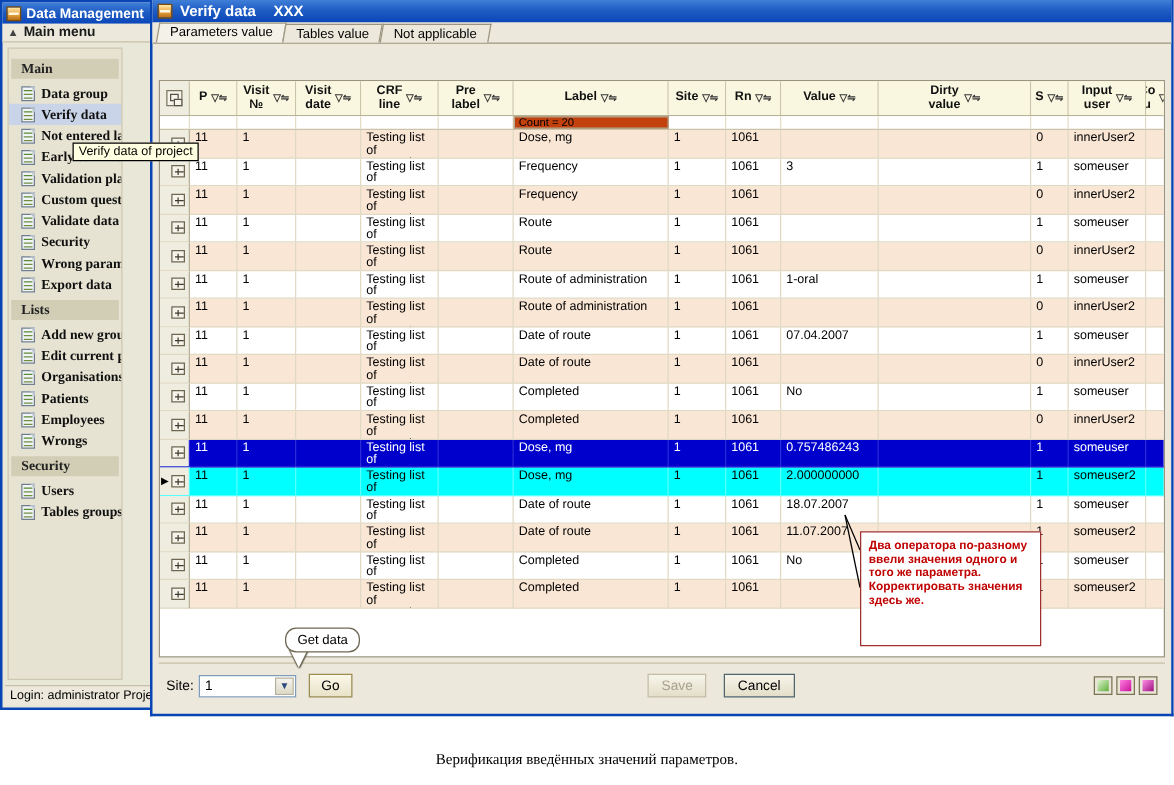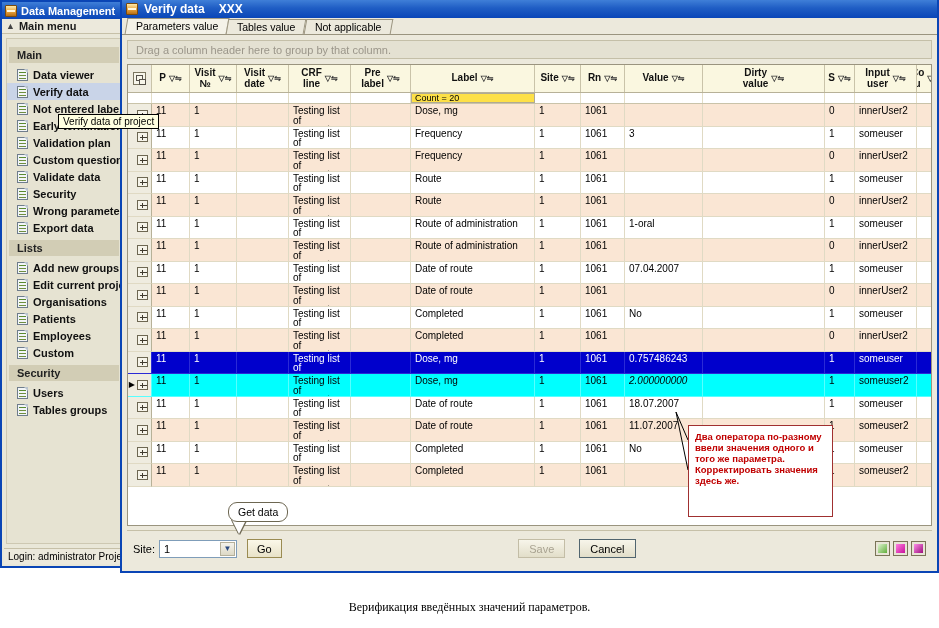--- a/index.html
+++ b/index.html
@@ -36,25 +36,26 @@
     content:""; position:absolute; left:1px; top:4px; width:8px; height:2px;
     background:#fff8e0;
   }
   #mainmenu-bar {
     height:15px; background:#ece9dc; border-bottom:1px solid #c6c0a8;
     display:flex; align-items:center; gap:4px; padding-left:4px;
     font-weight:bold; font-size:11px; color:#1a1a1a;
   }
   .chev { font-size:9px; color:#444; }
   #sidebar {
-    position:absolute; left:4px; top:36px; width:116px; bottom:22px;
+    position:absolute; left:4px; top:36px; width:92px; bottom:22px;
     background:#e6e3d2;
     border:1px solid #cdc8b2;
     padding-top:4px;
     overflow:hidden;
+    font-family:Liberation Serif, serif;
   }
   .sec-head {
     background:#d2cdb5;
     font-weight:bold; font-size:11px; color:#222;
     padding:2px 0 2px 8px; margin:4px 2px 3px 2px;
   }
   .menu-item {
     display:flex; align-items:center; gap:5px;
     padding:1px 0 1px 10px; height:17px;
     font-weight:bold; font-size:11px; color:#101010;
@@ -161,21 +162,21 @@
     content:""; position:absolute; left:5px; top:6px; width:5px; height:4px;
     border:1px solid #55504a; background:#f7f5ea;
   }
 
   #countrow {
     display:flex; height:11px; background:#fff;
     border-bottom:1px solid #c9c3a9; font-size:9px;
   }
   #countrow .cc { border-right:1px solid #e3ddc6; }
   #countrow .count-lbl {
-    background:#fde047; border:1px solid #b0aa92;
+    background:#c2410c; border:1px solid #b0aa92;
     display:flex; align-items:center; padding-left:3px;
     font-size:9px; color:#000;
   }
 
   .row { display:flex; height:22.5px; font-size:10.5px; }
   .row.alt  { background:#fae6d4; }
   .row.norm { background:#ffffff; }
   .row.sel-dark { background:#0000cc; color:#fff; }
   .row.sel-cyan { background:#00ffff; color:#000; }
   .cell {
@@ -282,21 +283,21 @@
   <div id="mainmenu-bar">
     <span class="chev">▲</span>
     <span>Main menu</span>
   </div>
 
   <div id="sidebar">
 
     <div class="sec-head">Main</div>
     <div class="menu-item">
         <span class="doc-icon"></span>
-        <span>Data viewer</span>
+        <span>Data group</span>
       </div>
     <div class="menu-item selected">
         <span class="doc-icon"></span>
         <span>Verify data</span>
       </div>
     <div class="menu-item">
         <span class="doc-icon"></span>
         <span>Not entered label</span>
       </div>
     <div class="menu-item">
@@ -344,21 +345,21 @@
     <div class="menu-item">
         <span class="doc-icon"></span>
         <span>Patients</span>
       </div>
     <div class="menu-item">
         <span class="doc-icon"></span>
         <span>Employees</span>
       </div>
     <div class="menu-item">
         <span class="doc-icon"></span>
-        <span>Custom</span>
+        <span>Wrongs</span>
       </div>
 
     <div class="sec-head">Security</div>
     <div class="menu-item">
         <span class="doc-icon"></span>
         <span>Users</span>
       </div>
     <div class="menu-item">
         <span class="doc-icon"></span>
         <span>Tables groups</span>
@@ -378,23 +379,20 @@
     <span>Verify data</span>
     <span style="margin-left:8px;">XXX</span>
   </div>
 
   <div id="tabstrip">
     <div class="tab active"><span>Parameters value</span></div>
     <div class="tab"><span>Tables value</span></div>
     <div class="tab"><span>Not applicable</span></div>
   </div>
 
-  <div id="grouppanel">
-    <span>Drag a column header here to group by that column.</span>
-  </div>
 
   <div id="grid">
     <div id="grid-head">
         <div class="hcell indic" style="width: 24px; flex: 0 0 24px;">
           <span class="indic-glyph"></span>
         </div>
         <div class="hcell" style="width: 38px; flex: 0 0 38px;">
           <span class="htext">P</span>
           <span class="filt">▽⇋</span>
         </div>
@@ -686,21 +684,21 @@
             <span class="pin"></span>
           </div>
           <div class="cell" style="width: 38px; flex: 0 0 38px;">11</div>
           <div class="cell" style="width: 47px; flex: 0 0 47px;">1</div>
           <div class="cell" style="width: 52px; flex: 0 0 52px;"></div>
           <div class="cell" style="width: 62px; flex: 0 0 62px;">Testing list of parameters 2</div>
           <div class="cell" style="width: 60px; flex: 0 0 60px;"></div>
           <div class="cell" style="width: 124px; flex: 0 0 124px;">Dose, mg</div>
           <div class="cell" style="width: 46px; flex: 0 0 46px;">1</div>
           <div class="cell" style="width: 44px; flex: 0 0 44px;">1061</div>
-          <div class="cell" style="width: 78px; flex: 0 0 78px; font-style: italic;">2.000000000</div>
+          <div class="cell" style="width: 78px; flex: 0 0 78px;">2.000000000</div>
           <div class="cell" style="width: 122px; flex: 0 0 122px;"></div>
           <div class="cell" style="width: 30px; flex: 0 0 30px;">1</div>
           <div class="cell" style="width: 62px; flex: 0 0 62px;">someuser2</div>
           <div class="cell" style="width: 18px; flex: 0 0 18px;"></div>
         </div>
         <div class="row norm">
           <div class="cell ctr rowind" style="width: 24px; flex: 0 0 24px;">
             <span class="pin"></span>
           </div>
           <div class="cell" style="width: 38px; flex: 0 0 38px;">11</div>

